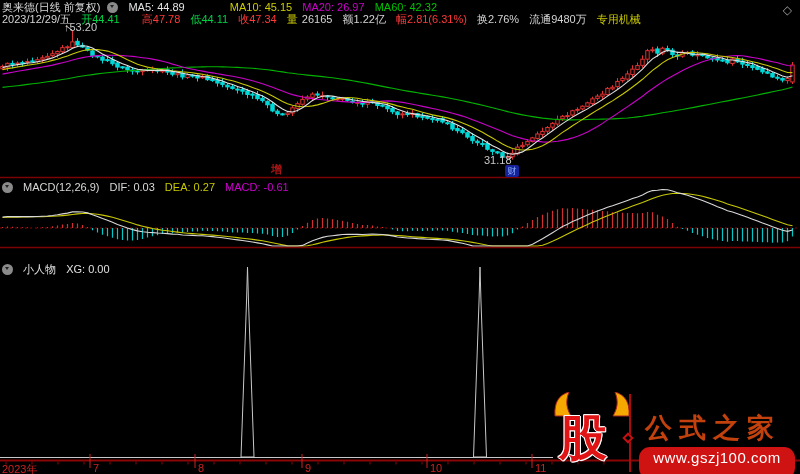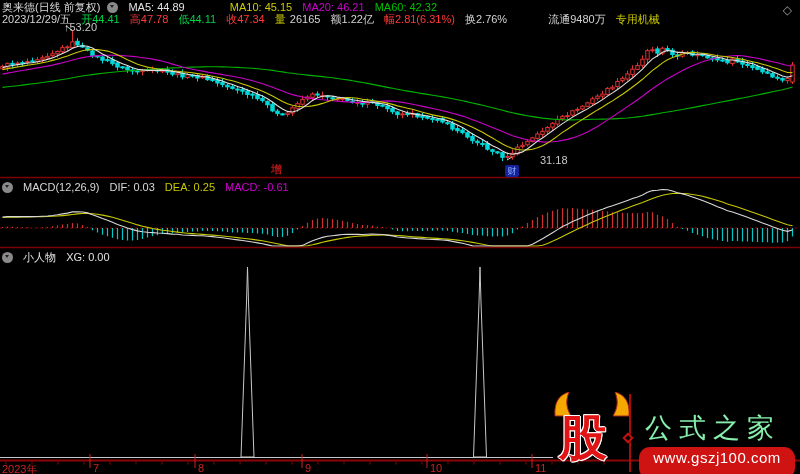--- a/index.html
+++ b/index.html
@@ -20,21 +20,21 @@
   .circle-icon::after{
     content:""; position:absolute; left:3px; top:3px;
     border-left:2.5px solid transparent; border-right:2.5px solid transparent;
     border-top:3.5px solid #222;
   }
   #title-line { left:2px; top:1px; }
   #info-line  { left:2px; top:13px; }
   #macd-header { left:2px; top:181px; }
   #xg-header { left:2px; top:251px; }
   #high-label { left:64px; top:21px; font-size:11px; color:#c8c8c8; }
-  #low-label  { left:540px; top:154px; font-size:11px; color:#c8c8c8; }
+  #low-label  { left:484px; top:154px; font-size:11px; color:#c8c8c8; }
   #zeng-marker { left:271px; top:162px; font-size:11px; color:#a81616; font-weight:bold; }
   #cai-badge {
     left:505px; top:165px; width:14px; height:12px; border-radius:2px;
     background:#16229a; color:#8fb0ff; font-size:9px; line-height:12px; text-align:center;
   }
   #corner-diamond { right:8px; top:3px; color:#9a9a9a; font-size:12px; }
   .axis-label { position:absolute; top:2px; font-size:11px; color:#cc2222; }
   #axis-labels { left:0; top:460px; width:800px; height:18px; }
   
   #logo { left:553px; top:390px; width:247px; height:84px; }
@@ -43,22 +43,22 @@
     color:#e01414; font-family:"Liberation Serif", serif;
     text-shadow:-1px 0 #fff,1px 0 #fff,0 -1px #fff,0 1px #fff,-1px -1px #fff,1px 1px #fff;
   }
   #logo-horns { position:absolute; left:0px; top:2px; }
   #logo-divider { position:absolute; left:76px; top:4px; width:2px; height:78px; background:#a80c0c; }
   #logo-diamond {
     position:absolute; left:71px; top:44px; width:8px; height:8px;
     border:2px solid #c41010; transform:rotate(45deg); background:#000;
   }
   #logo-sitename {
-    position:absolute; left:92px; top:20px; font-size:27px; font-weight:normal;
-    color:#86efac; letter-spacing:7px; font-family:"Liberation Serif", serif;text-align:right;
+    position:absolute; left:92px; top:20px; font-size:27px; font-weight:bold;
+    color:#c2410c; letter-spacing:7px; font-family:"Liberation Serif", serif;text-align:right;
   }
   #logo-pill {
     position:absolute; left:86px; top:57px; width:156px; height:32px;
     background:#cf1212; border-radius:11px; color:#fff; font-weight:normal;
     font-size:15px; text-align:center; line-height:22px; letter-spacing:0.5px;
   }
   svg { position:absolute; left:0; top:0; }
 </style>
 </head>
 <body>
@@ -448,57 +448,57 @@
   <g id="g-annot">
       <line x1="72" y1="30" x2="66" y2="26" stroke="#c8c8c8" stroke-width="1"></line>
       <line x1="507" y1="160" x2="512" y2="157" stroke="#c8c8c8" stroke-width="1"></line>
     </g>
 </svg>
 
 <div class="ov hdr" id="title-line">
   <span style="color:#d8d8d8">奥来德(日线 前复权)</span><span class="circle-icon"></span>
   <span style="color: rgb(228, 228, 228); text-align: center;">MA5: 44.89</span>
   <span style="color: rgb(204, 204, 0); padding-left: 35px;">MA10: 45.15</span>
-  <span style="color: rgb(204, 0, 204);">MA20: 46.21</span>
+  <span style="color: rgb(204, 0, 204);">MA20: 26.97</span>
   <span style="color: rgb(0, 192, 0);">MA60: 42.32</span>
 </div>
 
 <div class="ov hdr" id="info-line">
   <span style="color: rgb(212, 212, 212);">2023/12/29/五</span>
   <span style="color: rgb(0, 210, 69);">开44.41</span>
-  <span style="color: rgb(255, 56, 56);">高47.78</span>
+  <span style="color: rgb(255, 56, 56); margin-left: 12px;">高47.78</span>
   <span style="color: rgb(0, 210, 69);">低44.11</span>
   <span style="color: rgb(255, 56, 56);">收47.34</span>
   <span class="tight" style="color: rgb(200, 200, 0);">量</span>
   <span style="color: rgb(212, 212, 212);">26165</span>
   <span style="color: rgb(212, 212, 212); text-align: center;">额1.22亿</span>
   <span style="color: rgb(255, 56, 56);">幅2.81(6.31%)</span>
   <span style="color: rgb(212, 212, 212);">换2.76%</span>
-  <span style="color: rgb(212, 212, 212); margin-left: 31px;">流通9480万</span>
+  <span style="color: rgb(212, 212, 212);">流通9480万</span>
   <span style="color: rgb(200, 200, 0);">专用机械</span>
 </div>
 
 <div class="ov" id="high-label">↑<span>53.20</span></div>
 <div class="ov" id="low-label"><span>31.18</span></div>
 <div class="ov" id="zeng-marker">增</div>
 <div class="ov" id="cai-badge">财</div>
 <div class="ov" id="corner-diamond">◇</div>
 
 <div class="ov hdr" id="macd-header">
   <span class="circle-icon"></span>
   <span style="color: rgb(216, 216, 216);">MACD(12,26,9)</span>
   <span style="color: rgb(216, 216, 216);">DIF: 0.03</span>
-  <span style="color: rgb(200, 200, 0);">DEA: 0.25</span>
+  <span style="color: rgb(200, 200, 0);">DEA: 0.27</span>
   <span style="color: rgb(208, 0, 208);">MACD: -0.61</span>
 </div>
 
 <div class="ov hdr" id="xg-header">
   <span class="circle-icon"></span>
   <span style="color: rgb(224, 224, 224);">小人物</span>
-  <span style="color: rgb(224, 224, 224);">XG: 0.00</span>
+  <span style="color: rgb(224, 224, 224); margin-top: 12px;">XG: 0.00</span>
 </div>
 
 <div class="ov" id="axis-labels">
     <span class="axis-label" style="left: 2px; color: rgb(204, 34, 34);">2023年</span>
     <span class="axis-label" style="left: 93px; color: rgb(204, 34, 34);">7</span>
     <span class="axis-label" style="left: 198px; color: rgb(204, 34, 34);">8</span>
     <span class="axis-label" style="left: 305px; color: rgb(204, 34, 34);">9</span>
     <span class="axis-label" style="left: 430px; color: rgb(204, 34, 34);">10</span>
     <span class="axis-label" style="left: 535px; color: rgb(204, 34, 34);">11</span>
   </div>

